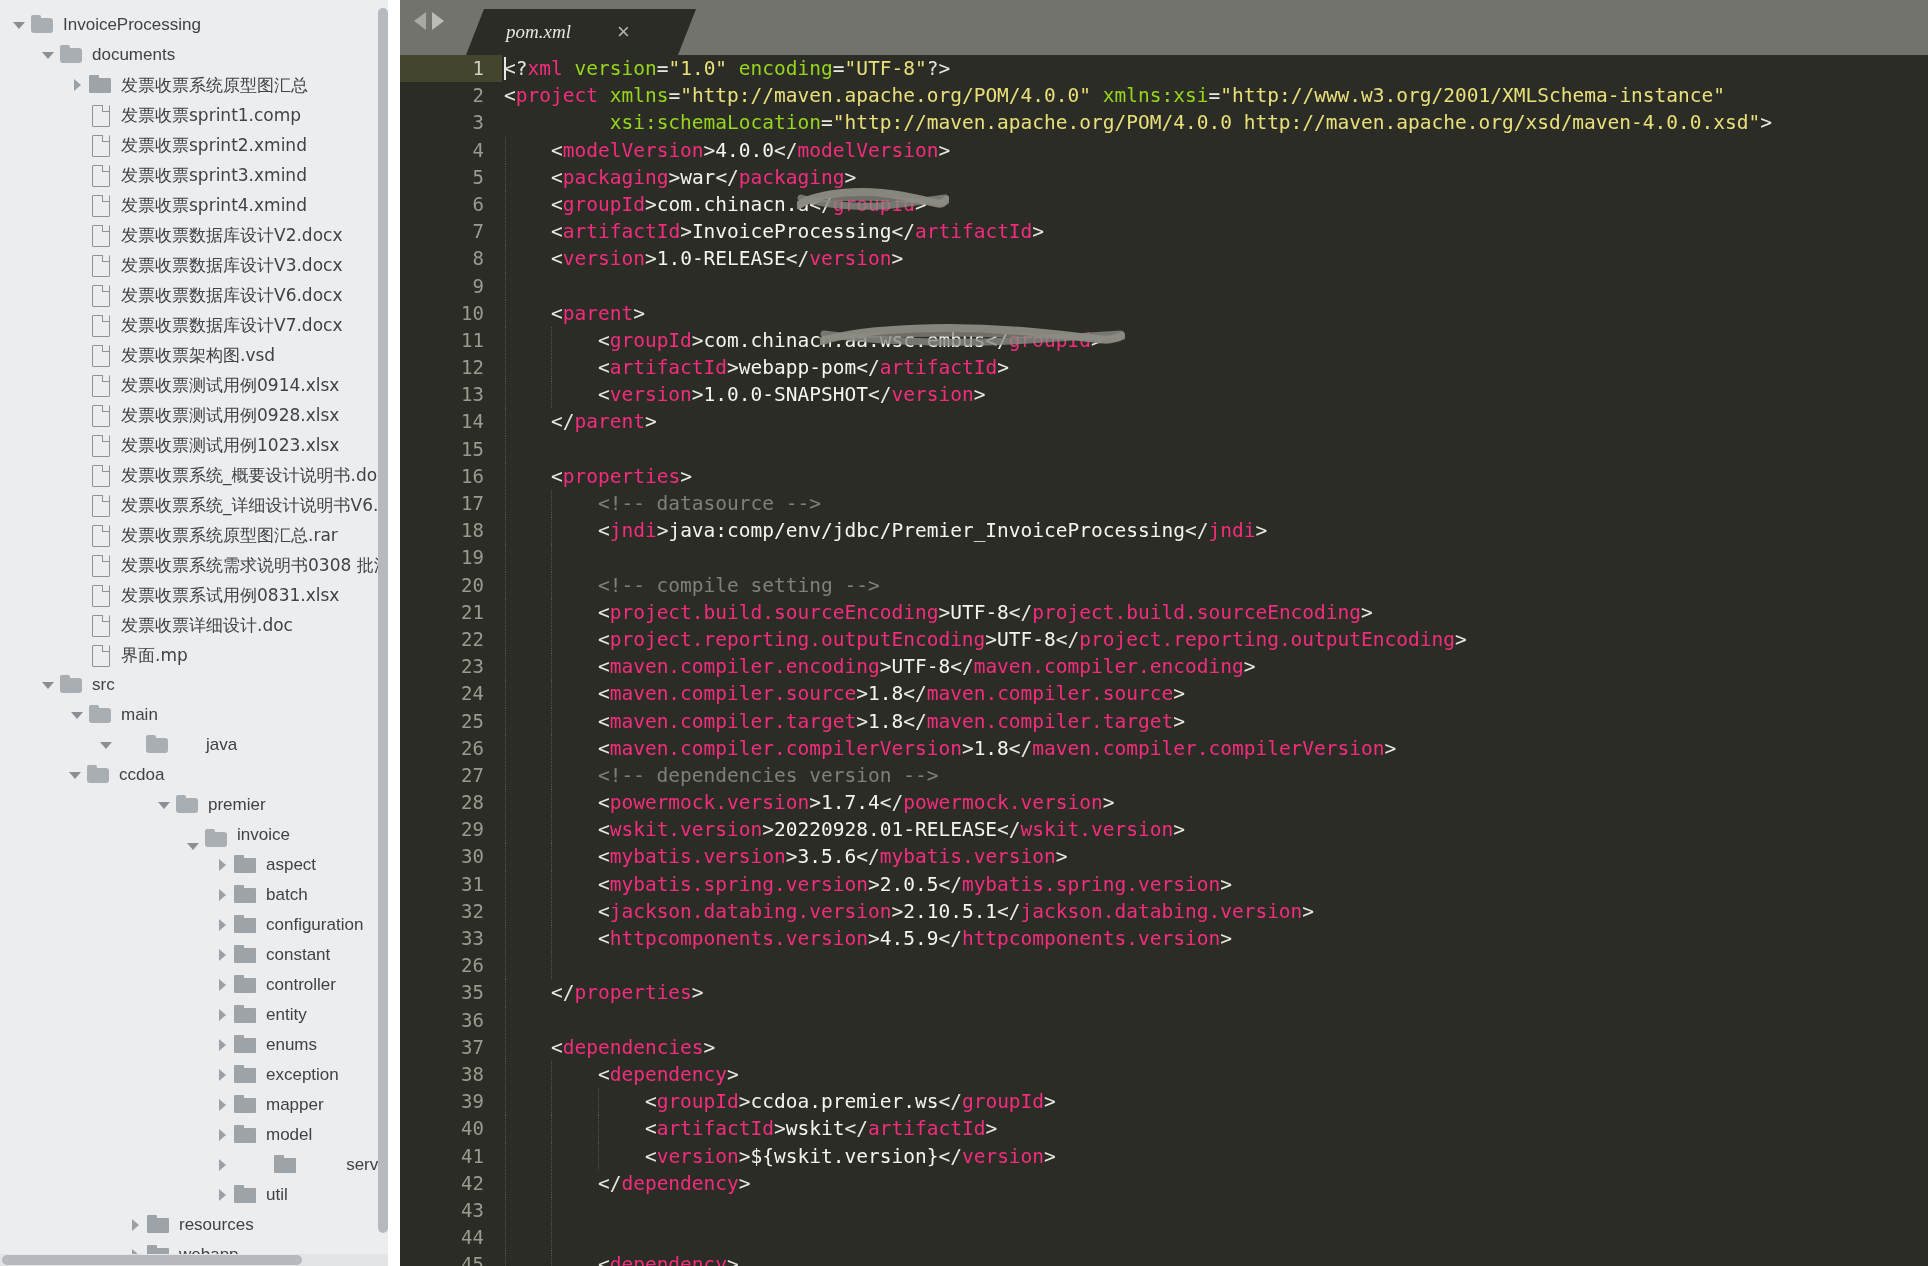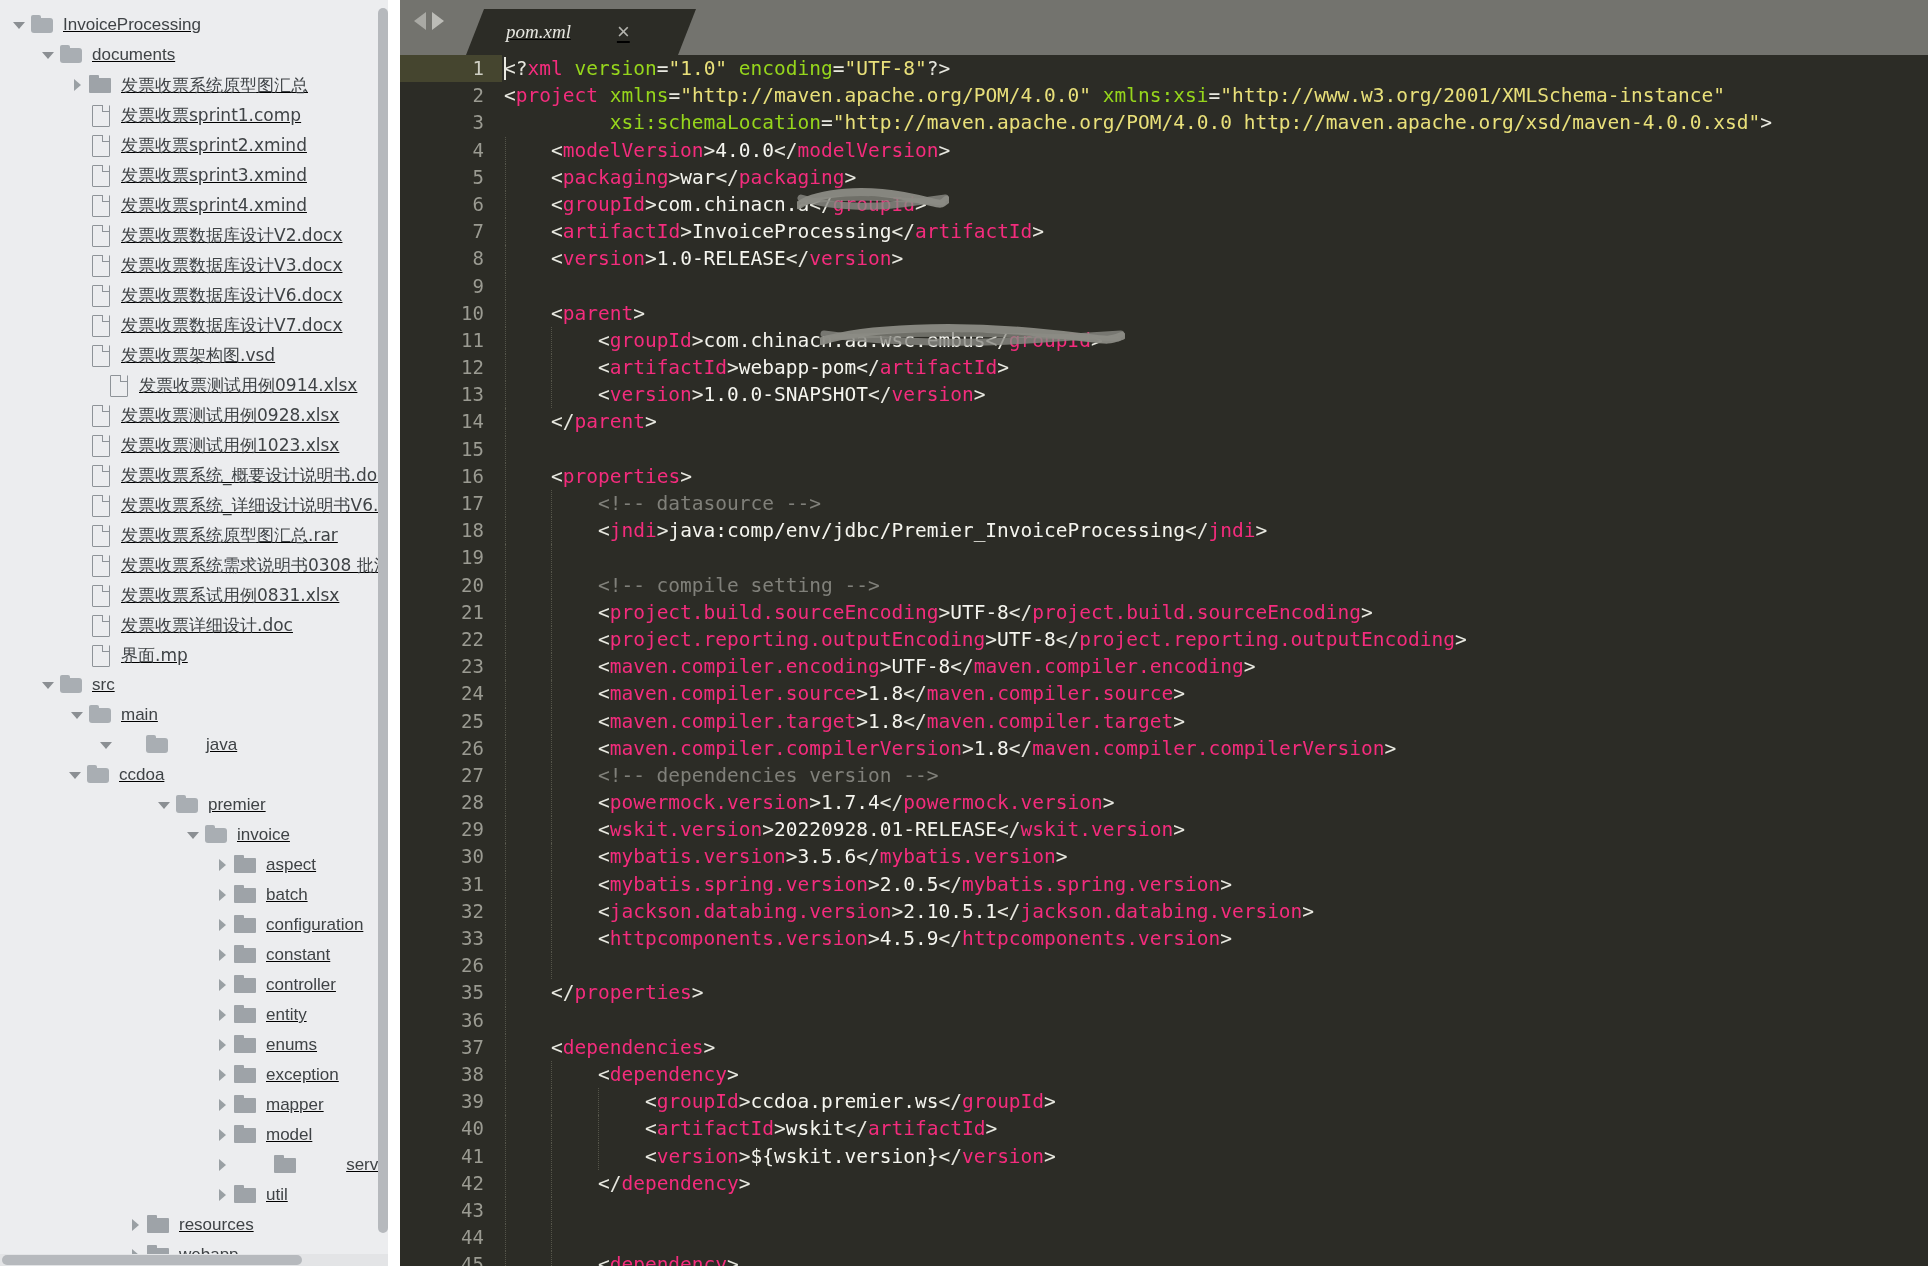--- a/index.html
+++ b/index.html
@@ -2,21 +2,21 @@
 <html><head>
 <meta charset="utf-8">
 <style>
   * { box-sizing: border-box; margin: 0; padding: 0; }
   html, body {
     width: 1928px; height: 1266px;
     overflow: hidden;
     background: #ffffff;
     font-family: "Liberation Sans", sans-serif;
   }
-  #app { display: flex; width: 1928px; height: 1266px; position: relative; text-decoration: underline; }
+  #app { display: flex; width: 1928px; height: 1266px; position: relative; }
 
   
   .sidebar {
     width: 400px;
     height: 1266px;
     background: #ecedef;
     position: relative;
     overflow: hidden;
     flex: 0 0 400px;
   }
@@ -346,21 +346,21 @@
         <div class="tree-row" style="padding-left: 66px;">
           <span class="tw"></span>
           <span class="ic file"></span>
           <span class="tree-label cjk">发票收票数据库设计V7.docx</span>
         </div>
         <div class="tree-row" style="padding-left: 66px;">
           <span class="tw"></span>
           <span class="ic file"></span>
           <span class="tree-label cjk">发票收票架构图.vsd</span>
         </div>
-        <div class="tree-row" style="padding-left: 84px;">
+        <div class="tree-row" style="padding-left: 66px;">
           <span class="tw"></span>
           <span class="ic file"></span>
           <span class="tree-label cjk">发票收票测试用例0914.xlsx</span>
         </div>
         <div class="tree-row" style="padding-left: 66px;">
           <span class="tw"></span>
           <span class="ic file"></span>
           <span class="tree-label cjk">发票收票测试用例0928.xlsx</span>
         </div>
         <div class="tree-row" style="padding-left: 66px;">
@@ -431,21 +431,21 @@
           <span class="ic folder-open"></span>
           <span class="tree-label">ccdoa</span>
         </div>
         <div class="tree-row" style="padding-left: 153px;">
           <span class="tw">
             <span class="arrow-down"></span>
           </span>
           <span class="ic folder-open"></span>
           <span class="tree-label">premier</span>
         </div>
-        <div class="tree-row" style="padding-left: 182px;">
+        <div class="tree-row" style="padding-left: 182px; align-items: flex-end;">
           <span class="tw">
             <span class="arrow-down"></span>
           </span>
           <span class="ic folder-open"></span>
           <span class="tree-label">invoice</span>
         </div>
         <div class="tree-row" style="padding-left: 211px;">
           <span class="tw">
             <span class="arrow-right"></span>
           </span>

